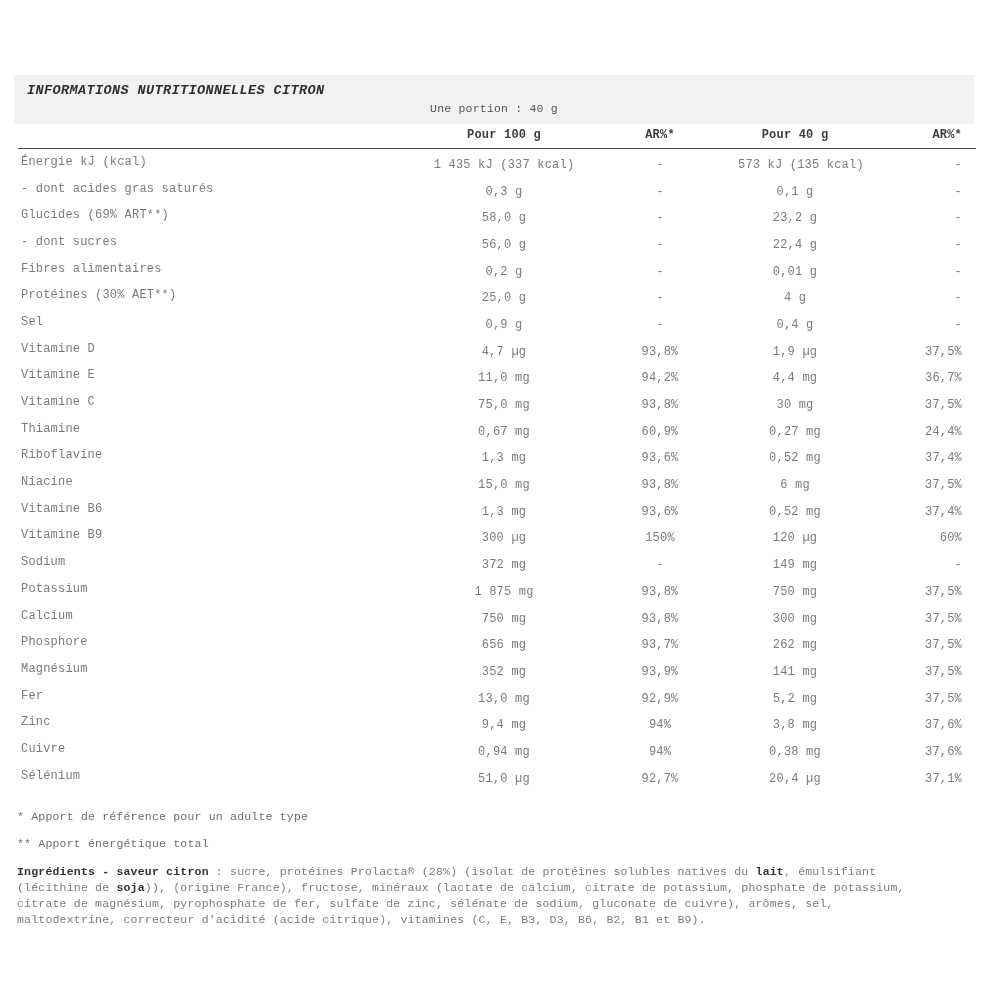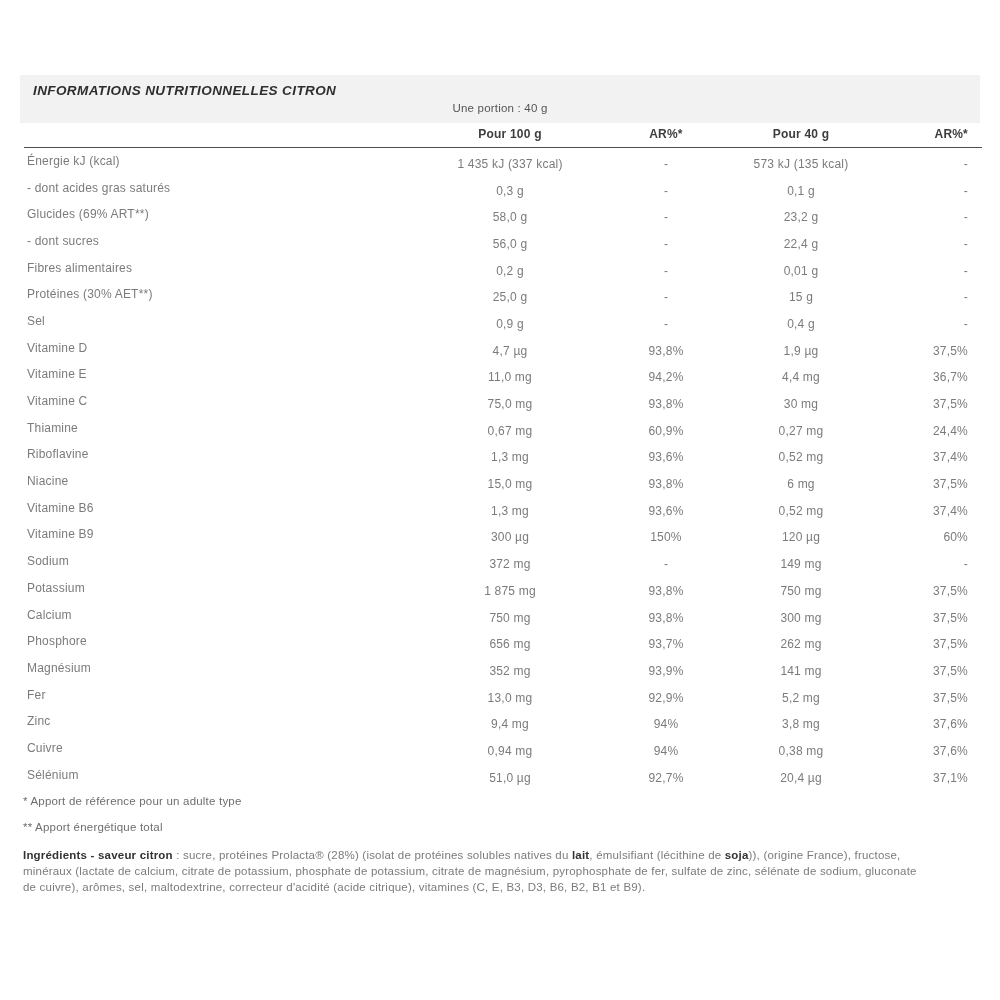--- a/index.html
+++ b/index.html
@@ -4,22 +4,23 @@
 <style>
   * { margin: 0; padding: 0; box-sizing: border-box; }
   html, body {
     width: 1000px; height: 1000px;
     background: #ffffff;
     font-family: "Liberation Sans", sans-serif;
     overflow: hidden;
   }
   .sheet {
     position: absolute;
-    left: 20px; top: 75px;
+    left: 14px; top: 75px;
     width: 960px;
+    font-family: Liberation Mono, monospace;
   }
   .header-panel {
     background: #f2f2f2;
     padding: 8px 13px 9px 13px;
   }
   .title {
     font-size: 13.5px;
     font-weight: bold;
     font-style: italic;
     color: #2e2e2e;
@@ -62,21 +63,21 @@
     vertical-align: middle;
     white-space: nowrap;
   }
   tbody td:first-child { text-align: left; padding-left: 3px; }
   tbody td:not(:first-child) {
     text-align: center;
     position: relative;
     top: 3px;
   }
   tbody td:last-child { text-align: right; padding-right: 14px; }
-  .footnotes { margin-top: 7px; padding-left: 3px; }
+  .footnotes { margin-top: 21px; padding-left: 3px; }
   .footnote {
     font-size: 11.5px;
     color: #6e6e6e;
     letter-spacing: 0.2px;
     margin-bottom: 14px;
   }
   .ingredients {
     margin-top: 6px;
     padding-left: 3px;
     max-width: 912px;
@@ -147,21 +148,21 @@
           <td>Fibres alimentaires</td>
           <td>0,2 g</td>
           <td>-</td>
           <td>0,01 g</td>
           <td>-</td>
         </tr>
         <tr>
           <td>Protéines (30% AET**)</td>
           <td>25,0 g</td>
           <td>-</td>
-          <td>15 g</td>
+          <td>4 g</td>
           <td>-</td>
         </tr>
         <tr>
           <td>Sel</td>
           <td>0,9 g</td>
           <td>-</td>
           <td>0,4 g</td>
           <td>-</td>
         </tr>
         <tr>

